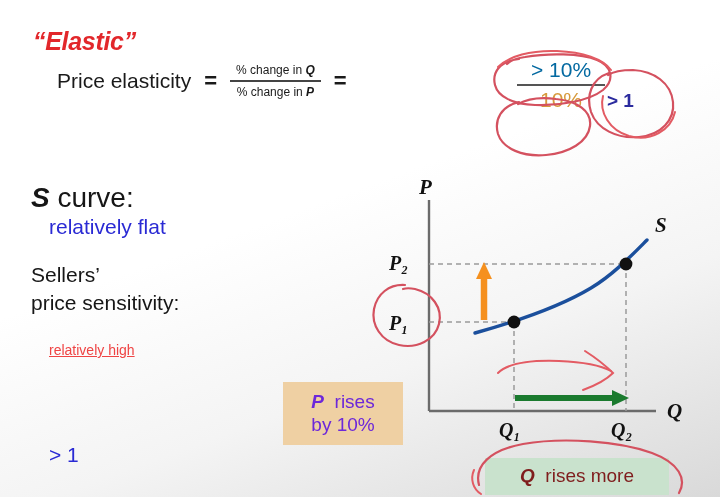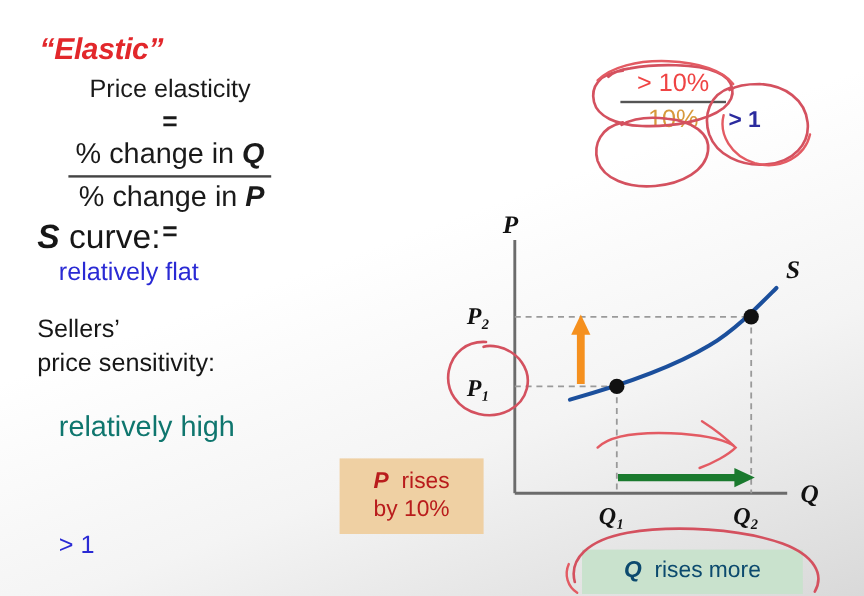--- a/index.html
+++ b/index.html
@@ -32,57 +32,55 @@
     letter-spacing: -0.3px;
   }
 
   
   #formula-wrap {
     left: 46px; top: 62px;
     display: flex;
     align-items: center;
     font-size: 21px;
     color: #1a1a1a;
-    flex-direction: column;
   }
   #formula-lhs {
     text-align: center;
     line-height: 1.24;
     font-size: 21px;
   }
   .eq-sign {
     font-size: 22px;
     font-weight: bold;
     margin: 0 13px;
   }
   #fraction {
     text-align: center;
   }
   #frac-num, #frac-den {
     padding: 1px 6px;
-    font-size: 24px;
+    font-size: 12px;
     white-space: nowrap;
-    text-align: right;
   }
   #frac-bar {
     height: 2px;
     background: #444;
     margin: 2px 0;
   }
   .ital-b { font-weight: bold; font-style: italic; }
 
   
   #annot-frac {
     left: 498px; top: 58px;
     width: 104px;
     text-align: center;
   }
   #annot-num {
     font-size: 21px;
-    color: #ef4444;
+    color: #0369a1;
     font-weight: 500;
     padding-bottom: 1px;
   }
   #annot-bar {
     height: 2px;
     background: #555;
     margin: 1px 8px 2px 8px;
   }
   #annot-den {
     font-size: 21px;
@@ -95,41 +93,41 @@
     color: #2b2b9e;
     font-weight: 600;
   }
 
   
   .bullet { color: #161616; }
   #s-curve-line  { left: 20px; top: 182px; font-size: 28px; }
   #s-curve-sub   { left: 38px; top: 215px; font-size: 21px; color: #2a2ad4; }
   #sellers-1     { left: 20px; top: 263px; font-size: 21px; }
   #sellers-2     { left: 20px; top: 291px; font-size: 21px; text-align: center; }
-  #sellers-sub   { left: 38px; top: 342px; font-size: 24px; color: #0f766e; }
+  #sellers-sub   { left: 38px; top: 342px; font-size: 14px; color: #ef4444; text-decoration: underline; }
   #elasticity    { left: 20px; top: 400px; font-size: 21px; }
   #elasticity-v  { left: 38px; top: 443px; font-size: 21px; color: #2a2ad4; }
 
   
   #box-p {
     left: 272px; top: 382px;
     width: 112px;
     padding: 8px 4px 9px 4px;
     background: #efd0a3;
-    color: #b91c1c;
+    color: #6d28d9;
     font-size: 19px;
     line-height: 1.22;
     text-align: center;
   }
   #box-q {
     left: 474px; top: 458px;
     width: 176px;
     padding: 7px 4px 8px 4px;
     background: #c9e2cd;
-    color: #0c4a6e;
+    color: #7f1d1d;
     font-size: 19px;
     text-align: center;
   }
 
   
   #chart-svg {
     left: 340px; top: 170px;
   }
   .axis-line { stroke: #6b6b6b; stroke-width: 2.4; }
   .guide { stroke: #9a9a9a; stroke-width: 1.5; stroke-dasharray: 5 4; fill: none; }

